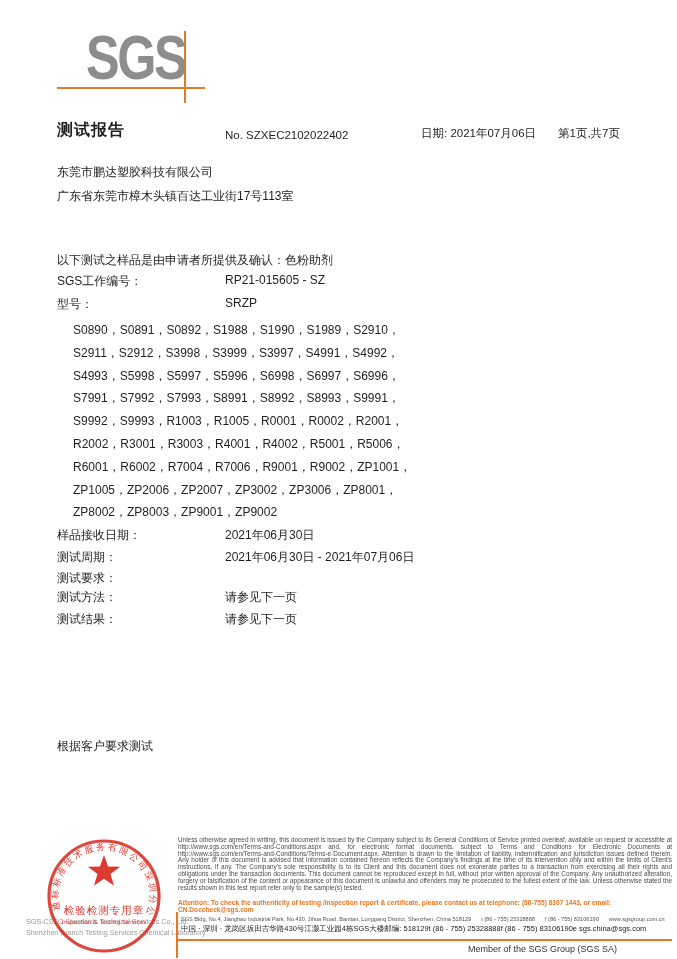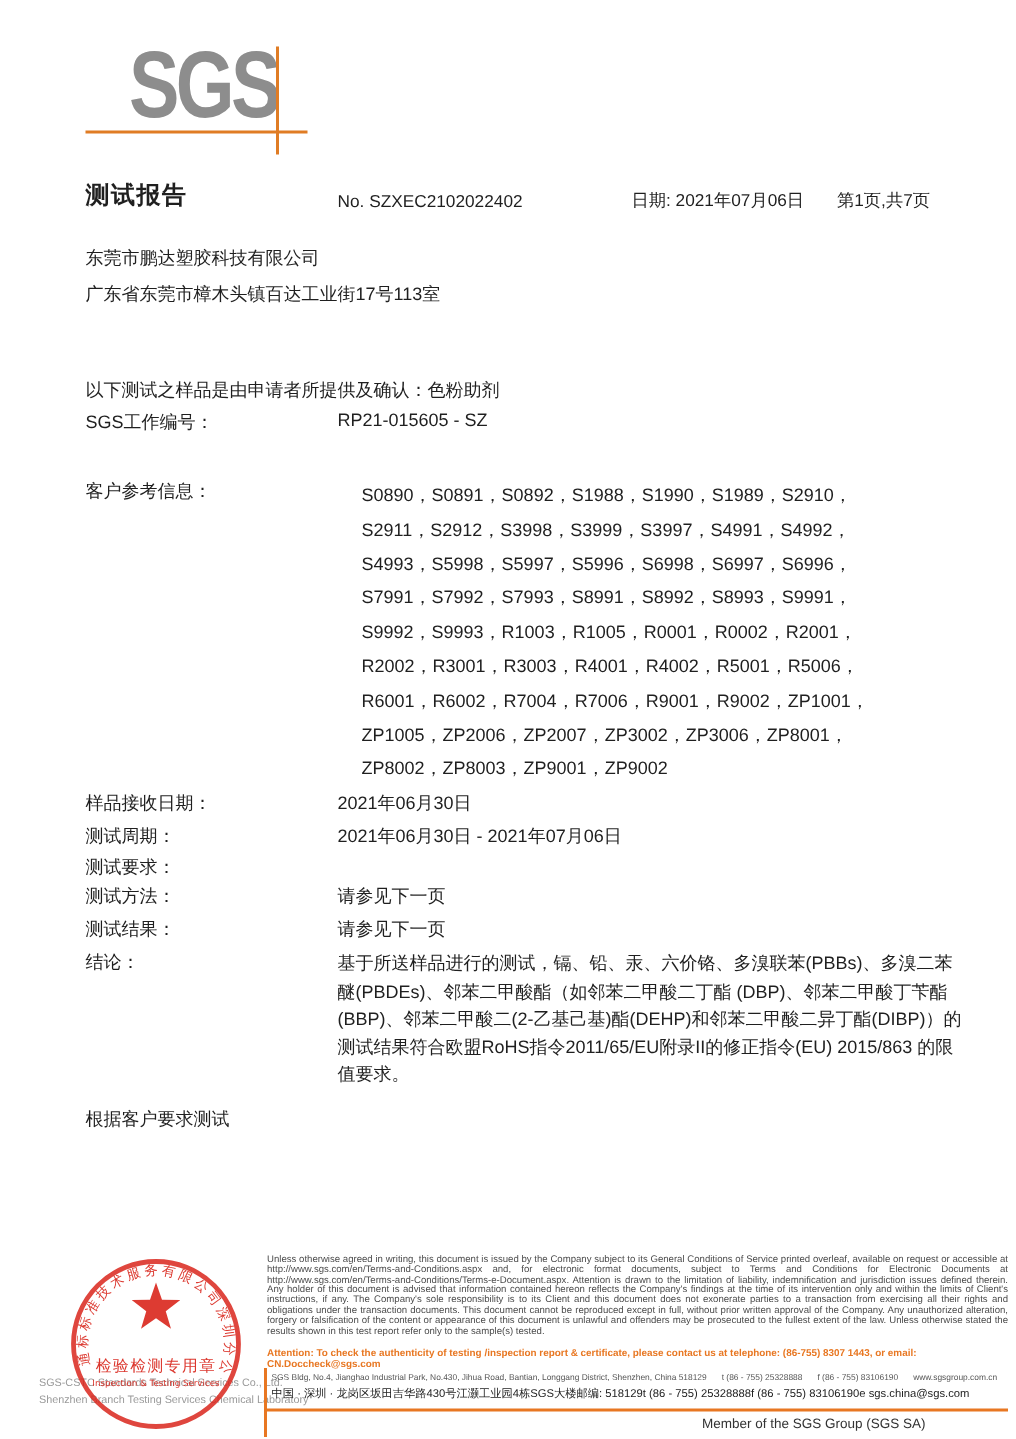--- a/index.html
+++ b/index.html
@@ -67,23 +67,26 @@
     <div>广东省东莞市樟木头镇百达工业街17号113室</div>
   </div>
 
   <div class="statement">以下测试之样品是由申请者所提供及确认：色粉助剂</div>
 
   <div class="row r-job">
     <span class="lbl">SGS工作编号：</span>
     <span class="val">RP21-015605 - SZ</span>
   </div>
 
+  <div class="row r-model">
+    <span class="lbl">型号：</span>
+    <span class="val">SRZP</span>
+  </div>
 
   <div class="row r-ref">
-    <span class="lbl">客户参考信息：</span>
     <span class="val ref-lines">
       <div>S0890，S0891，S0892，S1988，S1990，S1989，S2910，</div>
       <div>S2911，S2912，S3998，S3999，S3997，S4991，S4992，</div>
       <div>S4993，S5998，S5997，S5996，S6998，S6997，S6996，</div>
       <div>S7991，S7992，S7993，S8991，S8992，S8993，S9991，</div>
       <div>S9992，S9993，R1003，R1005，R0001，R0002，R2001，</div>
       <div>R2002，R3001，R3003，R4001，R4002，R5001，R5006，</div>
       <div>R6001，R6002，R7004，R7006，R9001，R9002，ZP1001，</div>
       <div>ZP1005，ZP2006，ZP2007，ZP3002，ZP3006，ZP8001，</div>
       <div>ZP8002，ZP8003，ZP9001，ZP9002</div>
@@ -108,24 +111,20 @@
   <div class="row r-method">
     <span class="lbl">测试方法：</span>
     <span class="val">请参见下一页</span>
   </div>
 
   <div class="row r-result">
     <span class="lbl">测试结果：</span>
     <span class="val">请参见下一页</span>
   </div>
 
-  <div class="row r-concl">
-    <span class="lbl">结论：</span>
-    <span class="val concl-text">基于所送样品进行的测试，镉、铅、汞、六价铬、多溴联苯(PBBs)、多溴二苯醚(PBDEs)、邻苯二甲酸酯（如邻苯二甲酸二丁酯 (DBP)、邻苯二甲酸丁苄酯(BBP)、邻苯二甲酸二(2-乙基己基)酯(DEHP)和邻苯二甲酸二异丁酯(DIBP)）的测试结果符合欧盟RoHS指令2011/65/EU附录II的修正指令(EU) 2015/863 的限值要求。</span>
-  </div>
 
   <div class="lab-lines">
     <div>SGS-CSTC Standards Technical Services Co., Ltd.</div>
     <div>Shenzhen Branch Testing Services Chemical Laboratory</div>
   </div>
 
   <div class="legal">Unless otherwise agreed in writing, this document is issued by the Company subject to its General Conditions of Service printed overleaf, available on request or accessible at http://www.sgs.com/en/Terms-and-Conditions.aspx and, for electronic format documents, subject to Terms and Conditions for Electronic Documents at http://www.sgs.com/en/Terms-and-Conditions/Terms-e-Document.aspx. Attention is drawn to the limitation of liability, indemnification and jurisdiction issues defined therein. Any holder of this document is advised that information contained hereon reflects the Company's findings at the time of its intervention only and within the limits of Client's instructions, if any. The Company's sole responsibility is to its Client and this document does not exonerate parties to a transaction from exercising all their rights and obligations under the transaction documents. This document cannot be reproduced except in full, without prior written approval of the Company. Any unauthorized alteration, forgery or falsification of the content or appearance of this document is unlawful and offenders may be prosecuted to the fullest extent of the law. Unless otherwise stated the results shown in this test report refer only to the sample(s) tested.</div>
   <div class="attention">Attention: To check the authenticity of testing /inspection report &amp; certificate, please contact us at telephone: (86-755) 8307 1443, or email: CN.Doccheck@sgs.com</div>
 
   <div class="addr-en">

